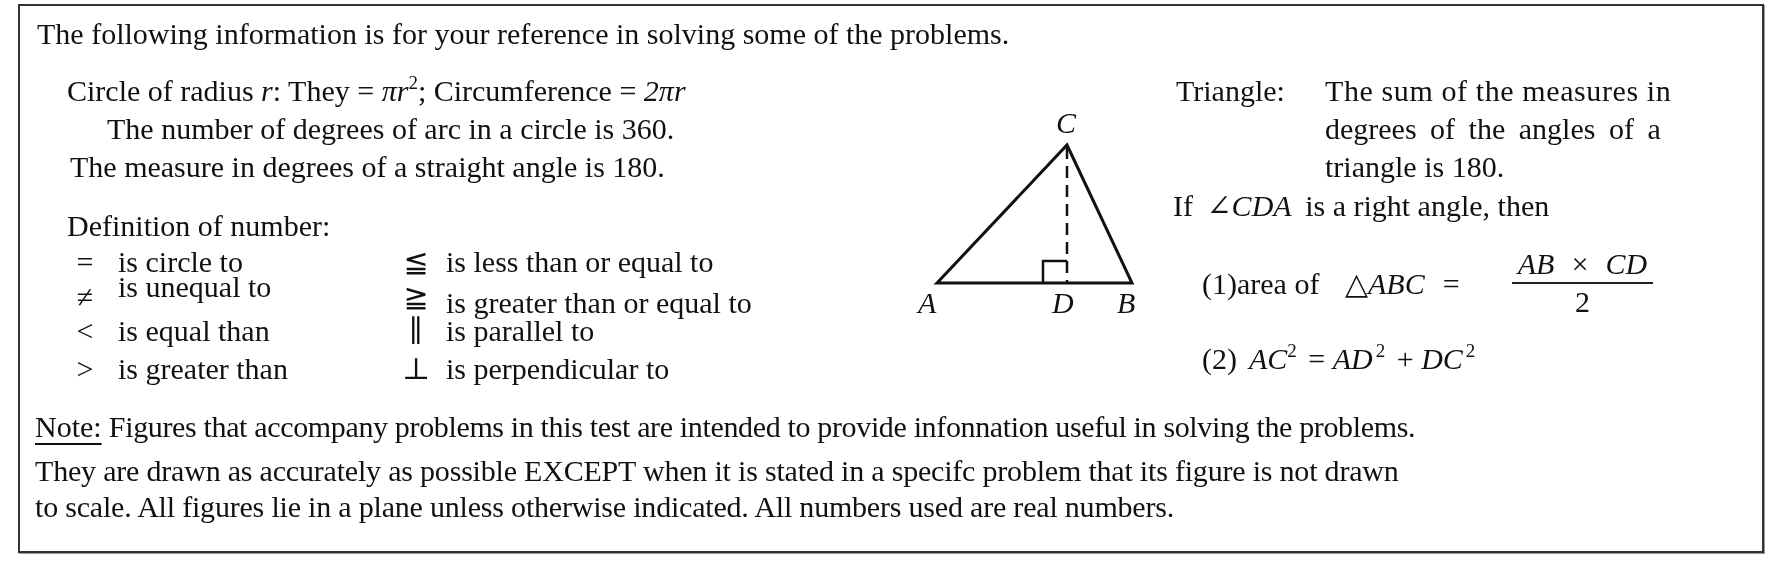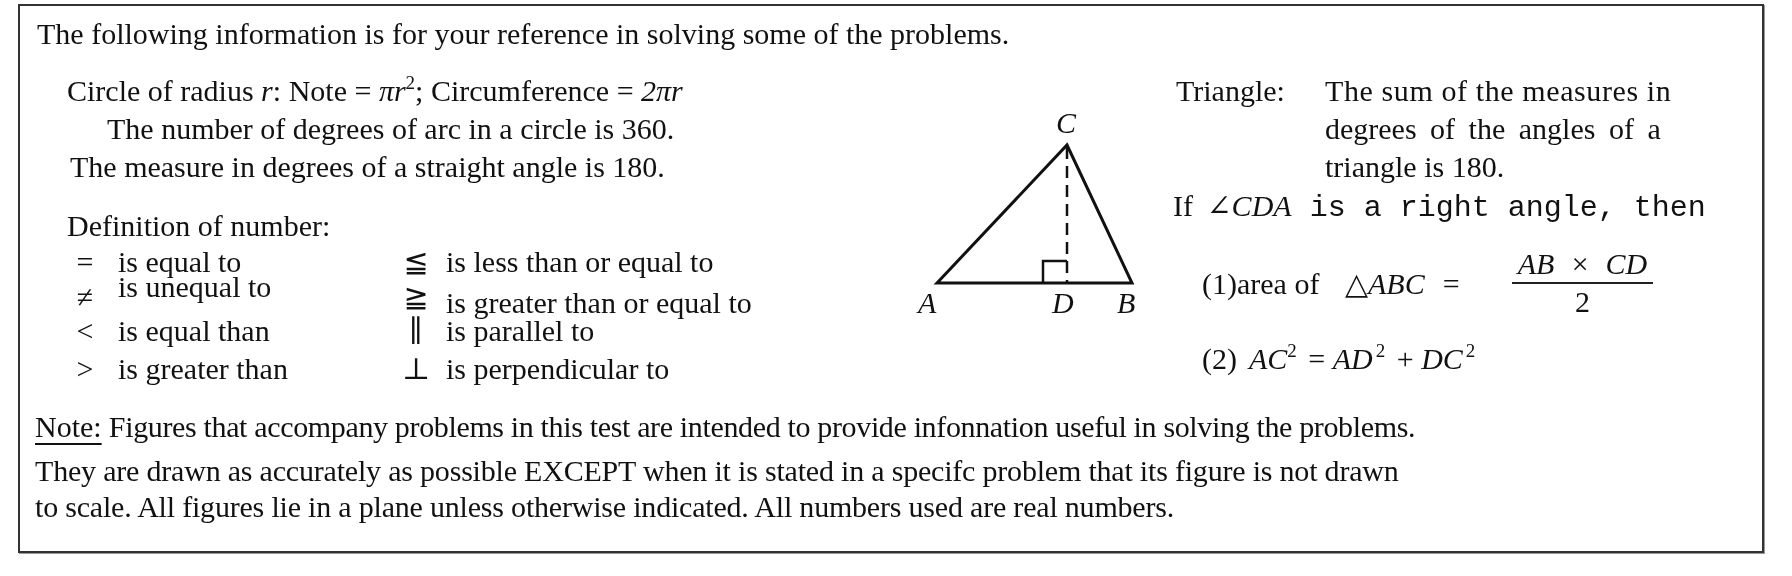--- a/index.html
+++ b/index.html
@@ -68,29 +68,29 @@
     }
   </style>
 </head>
 <body>
 
 <div class="frame"></div>
 
 <div class="t" style="left:37px; top:19px;">The following information is for your reference in solving some of the problems.</div>
 
 <div class="t" style="left:67px; top:76px;">
-  <span>Circle of radius </span><span class="i">r</span><span>:  Note = </span><span class="i">πr</span><sup class="s">2</sup><span>; Circumference = </span><span class="i">2πr</span>
+  <span>Circle of radius </span><span class="i">r</span><span>:  They = </span><span class="i">πr</span><sup class="s">2</sup><span>; Circumference = </span><span class="i">2πr</span>
 </div>
 <div class="t" style="left:107px; top:114px;">The number of degrees of arc in a circle is 360.</div>
 <div class="t" style="left:70px; top:152px;">The measure in degrees of a straight angle is 180.</div>
 
 <div class="t" style="left:67px; top:211px;">Definition of number:</div>
 
 <div class="t" style="left:70px; top:247px;"><span class="sym" style="width:30px;">=</span></div>
-<div class="t" style="left:118px; top:247px;">is equal to</div>
+<div class="t" style="left:118px; top:247px;">is circle to</div>
 <div class="t" style="left:70px; top:282px;"><span class="sym" style="width:30px;">≠</span></div>
 <div class="t" style="left:118px; top:272px;">is unequal to</div>
 <div class="t" style="left:70px; top:316px;"><span class="sym" style="width:30px;">&lt;</span></div>
 <div class="t" style="left:118px; top:316px;">is equal than</div>
 <div class="t" style="left:70px; top:354px;"><span class="sym" style="width:30px;">&gt;</span></div>
 <div class="t" style="left:118px; top:354px;">is greater than</div>
 
 <div class="t" style="left:401px; top:247px;"><span class="sym" style="width:30px;">≦</span></div>
 <div class="t" style="left:446px; top:247px;">is less than or equal to</div>
 <div class="t" style="left:401px; top:282px;"><span class="sym" style="width:30px;">≧</span></div>
@@ -111,21 +111,21 @@
 <div class="lbl" style="left:918px; top:288px;">A</div>
 <div class="lbl" style="left:1052px; top:288px;">D</div>
 <div class="lbl" style="left:1117px; top:288px;">B</div>
 
 <div class="t" style="left:1176px; top:76px;">Triangle:</div>
 <div class="t" style="left:1325px; top:76px; letter-spacing:0.6px;">The sum of the measures in</div>
 <div class="t" style="left:1325px; top:114px; word-spacing:6px;">degrees of the angles of a</div>
 <div class="t" style="left:1325px; top:152px;">triangle is 180.</div>
 
 <div class="t" style="left:1173px; top:191px;">
-  <span>If </span><span class="i" style="margin-left:6px;">∠CDA</span><span style="font-family:Liberation Mono, monospace;"> is a right angle, then</span>
+  <span>If </span><span class="i" style="margin-left:6px;">∠CDA</span><span style="margin-left:6px;"> is a right angle, then</span>
 </div>
 
 <div class="t" style="left:1202px; top:269px;">
   <span>(1)</span><span style="margin-left:0;">area of </span><span class="i" style="margin-left:18px;">△ABC</span><span style="margin-left:18px;">=</span>
 </div>
 <div class="t i" style="left:1512px; top:249px; width:141px; text-align:center; word-spacing:8px;">AB × CD</div>
 <div class="frac-bar" style="left:1512px; top:282px; width:141px;"></div>
 <div class="t" style="left:1512px; top:287px; width:141px; text-align:center;">2</div>
 
 <div class="t" style="left:1202px; top:344px;">

